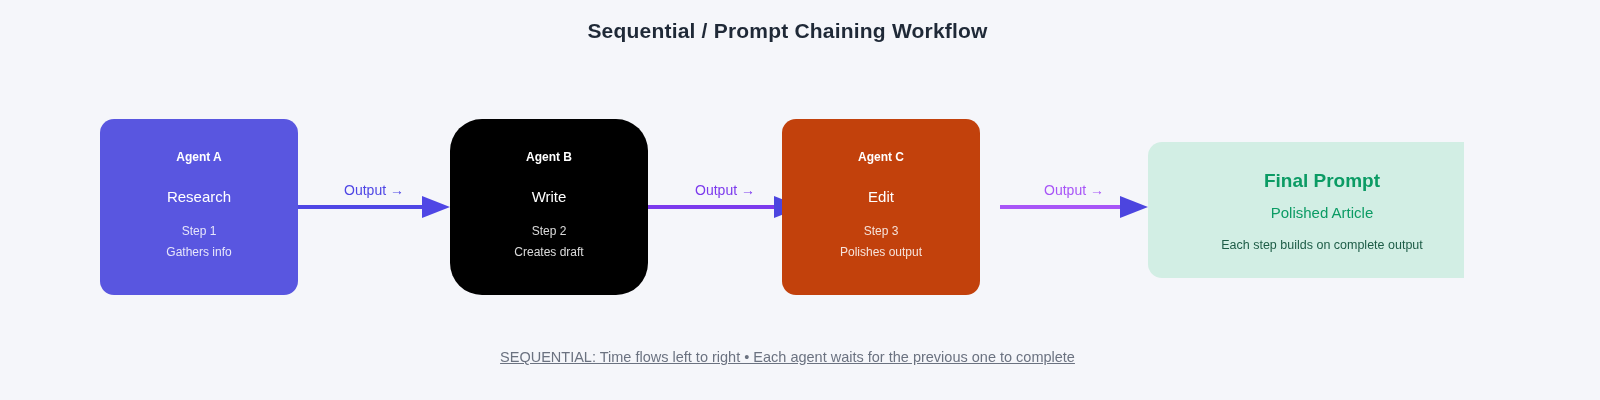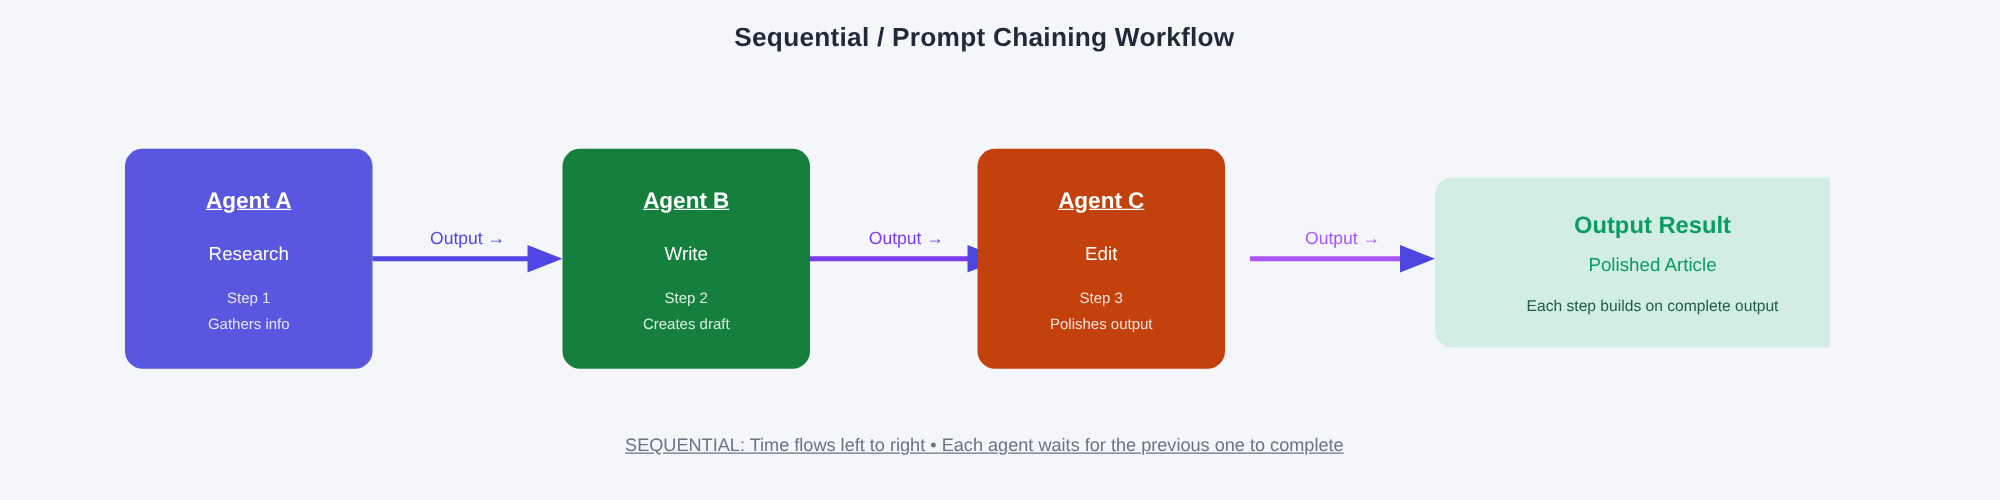--- a/index.html
+++ b/index.html
@@ -4,21 +4,21 @@
 <style>
   * { margin: 0; padding: 0; box-sizing: border-box; }
   html, body { background: #F5F6FA; }
   body { font-family: "Liberation Sans", sans-serif; }
   .canvas { position: relative; width: 1464px; height: 400px; overflow: hidden; }
   .title { position: absolute; top: 19px; left: 0; width: 1575px; text-align: center;
            font-size: 21px; font-weight: bold; letter-spacing: 0.2px; }
   .node { position: absolute; display: flex; flex-direction: column; align-items: center;
           text-align: center; }
   .agent { top: 119px; width: 198px; height: 176px; border-radius: 14px; padding-top: 31px; }
-  .agent-name { font-size: 18px; font-weight: bold; color: #ffffff; text-decoration: underline; }
+  .agent-name { font-size: 12px; font-weight: bold; color: #ffffff; }
   .agent-role { font-size: 15px; color: #ffffff; margin-top: 24px; text-align: right; }
   .agent-step { font-size: 12px; color: rgba(255,255,255,0.85); margin-top: 19px; }
   .agent-detail { font-size: 12px; color: rgba(255,255,255,0.85); margin-top: 7px; }
   .final { top: 142px; left: 1148px; width: 348px; height: 136px; border-radius: 14px;
            padding-top: 28px; }
   .final-name { font-size: 19px; font-weight: bold; }
   .final-role { font-size: 15px; margin-top: 12px; }
   .final-detail { font-size: 12.5px; margin-top: 17px; }
   .arrow-line { position: absolute; top: 205px; height: 4px; }
   .arrow-head { position: absolute; top: 196px; width: 0; height: 0;
@@ -39,21 +39,21 @@
     <div class="agent-name">Agent A</div>
     <div class="agent-role">Research</div>
     <div class="agent-step">Step 1</div>
     <div class="agent-detail">Gathers info</div>
   </div>
 
   <div class="arrow-label" style="left: 298px; width: 152px; color: rgb(79, 70, 229);">Output →</div>
   <div class="arrow-line" style="left: 298px; width: 126px; background-color: rgb(79, 70, 229);"></div>
   <div class="arrow-head" style="left: 422px; border-left-color: rgb(79, 70, 229);"></div>
 
-  <div class="node agent" style="left: 450px; background-color: #15803d;">
+  <div class="node agent" style="left: 450px; background-color: #000000; border-radius: 32px;">
     <div class="agent-name">Agent B</div>
     <div class="agent-role">Write</div>
     <div class="agent-step">Step 2</div>
     <div class="agent-detail">Creates draft</div>
   </div>
 
   <div class="arrow-label" style="left: 648px; width: 154px; color: rgb(124, 58, 237);">Output →</div>
   <div class="arrow-line" style="left: 648px; width: 128px; background-color: rgb(124, 58, 237);"></div>
   <div class="arrow-head" style="left: 774px; border-left-color: rgb(76, 69, 223);"></div>
 
@@ -62,20 +62,20 @@
     <div class="agent-role">Edit</div>
     <div class="agent-step">Step 3</div>
     <div class="agent-detail">Polishes output</div>
   </div>
 
   <div class="arrow-label" style="left: 1000px; width: 148px; color: rgb(168, 85, 247);">Output →</div>
   <div class="arrow-line" style="left: 1000px; width: 122px; background-color: rgb(168, 85, 247);"></div>
   <div class="arrow-head" style="left: 1120px; border-left-color: rgb(76, 69, 223);"></div>
 
   <div class="node final" style="background-color: rgb(210, 238, 228);">
-    <div class="final-name" style="color: rgb(11, 155, 100);">Output Result</div>
+    <div class="final-name" style="color: rgb(11, 155, 100);">Final Prompt</div>
     <div class="final-role" style="color: rgb(11, 155, 100);">Polished Article</div>
     <div class="final-detail" style="color: rgb(29, 92, 70);">Each step builds on complete output</div>
   </div>
 
   <div class="footer" style="color: rgb(107, 114, 128);">SEQUENTIAL: Time flows left to right • Each agent waits for the previous one to complete</div>
 
 </div>
 
 </body></html>

